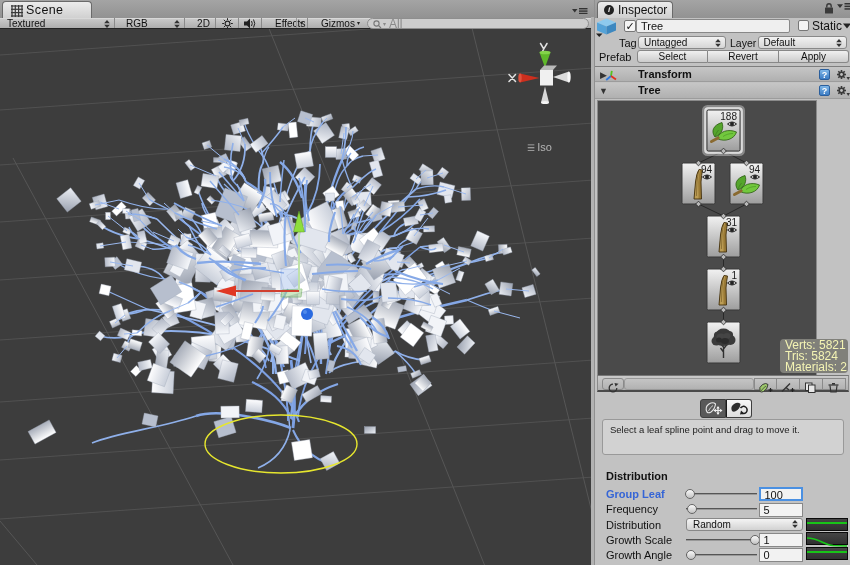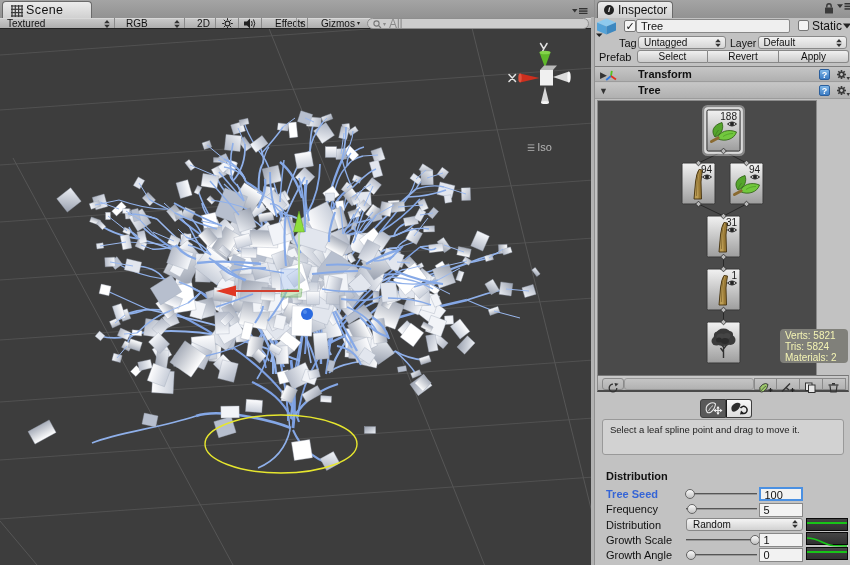--- a/index.html
+++ b/index.html
@@ -1069,21 +1069,21 @@
         <rect x="98.5" y="60" width="4" height="4" fill="#b8b8b8" stroke="#2a2a2a" stroke-width="0.8" transform="rotate(45 100.5 62)"></rect>
         <rect x="146.5" y="60" width="4" height="4" fill="#b8b8b8" stroke="#2a2a2a" stroke-width="0.8" transform="rotate(45 148.5 62)"></rect>
         <rect x="98.5" y="101" width="4" height="4" fill="#b8b8b8" stroke="#2a2a2a" stroke-width="0.8" transform="rotate(45 100.5 103)"></rect>
         <rect x="146.5" y="101" width="4" height="4" fill="#b8b8b8" stroke="#2a2a2a" stroke-width="0.8" transform="rotate(45 148.5 103)"></rect>
         <rect x="123.5" y="113" width="4" height="4" fill="#b8b8b8" stroke="#2a2a2a" stroke-width="0.8" transform="rotate(45 125.5 115)"></rect>
         <rect x="123.5" y="154" width="4" height="4" fill="#b8b8b8" stroke="#2a2a2a" stroke-width="0.8" transform="rotate(45 125.5 156)"></rect>
         <rect x="123.5" y="166" width="4" height="4" fill="#b8b8b8" stroke="#2a2a2a" stroke-width="0.8" transform="rotate(45 125.5 168)"></rect>
         <rect x="123.5" y="207" width="4" height="4" fill="#b8b8b8" stroke="#2a2a2a" stroke-width="0.8" transform="rotate(45 125.5 209)"></rect>
         <rect x="123.5" y="219" width="4" height="4" fill="#b8b8b8" stroke="#2a2a2a" stroke-width="0.8" transform="rotate(45 125.5 221)"></rect>
     </svg>
-    <div class="abs" style="left:182px;top:228px;width:68px;height:34px;background:#80807a;border-radius:4px;color:#f4f4b4;font-size:10px;line-height:11px;padding:1px 0 0 5px;">Verts: 5821<br>Tris: 5824<br>Materials: 2</div>
+    <div class="abs" style="left:182px;top:238px;width:68px;height:34px;background:#80807a;border-radius:4px;color:#f4f4b4;font-size:12px;line-height:11px;padding:1px 0 0 5px;">Verts: 5821<br>Tris: 5824<br>Materials: 2</div>
   </div>
 
   <div class="abs" style="left:2px;top:375px;width:252px;height:17px;background:linear-gradient(#cacaca,#b0b0b0);border:1px solid #8a8a8a;border-top:1px solid #777;border-bottom:2px solid #4a4a4a;">
 
 <div class="abs" style="left:4px;top:2px;width:22px;height:12px;border:1px solid #8a8a8a;border-radius:3px;"><svg width="20" height="10">
           <path d="M10 1.2 a3.8 3.8 0 1 0 3.8 3.8" fill="none" stroke="#333" stroke-width="1.3"></path>
           <polygon points="11.5,0 15.5,0.8 12.5,3.6" fill="#333"></polygon>
         </svg></div>
 <div class="abs" style="left:26px;top:2px;width:130px;height:12px;border:1px solid #9a9a9a;border-radius:3px;"></div>
 <div class="abs" style="left:156px;top:2px;width:23px;height:12px;border:1px solid #8a8a8a;"><svg width="21" height="11">
@@ -1132,21 +1132,21 @@
           <polygon points="13,14.5 17.5,13.8 14,10.5" fill="#1e1e1e"></polygon>
         </svg>
       </div>
   </div>
 
   <div class="abs" style="left:7px;top:419px;width:242px;height:36px;background:#d2d2d2;border:1px solid #999;border-radius:3px;">
     <div style="margin:4px 0 0 7px;font-size:9.5px;color:#222;">Select a leaf spline point and drag to move it.</div>
   </div>
 
   <div class="abs" style="left:11px;top:470px;font-size:11px;font-weight:bold;color:#111;">Distribution</div>
-  <div class="abs" style="left:11px;top:487.5px;font-size:11px;color:#3565d6;font-weight:bold;">Tree Seed</div>
+  <div class="abs" style="left:11px;top:487.5px;font-size:11px;color:#3565d6;font-weight:bold;">Group Leaf</div>
     <div class="abs" style="left:91px;top:492.7px;width:71px;height:2px;background:#999;border-top:1px solid #555;"></div>
     <div class="abs" style="left:90.26px;top:488.7px;width:10px;height:10px;background:linear-gradient(#fafafa,#c2c2c2);border:1px solid #666;border-radius:50%;"></div>
     <div class="abs" style="left:163.5px;top:487px;width:44px;height:14px;background:#f2f2f2;border:2px solid #4a90e2;font-size:11px;line-height:12px;color:#111;"><span style="margin-left:4px;">100</span></div>
     <div class="abs" style="left:11px;top:503px;font-size:11px;color:#111;font-weight:normal;">Frequency</div>
     <div class="abs" style="left:91px;top:508.4px;width:71px;height:2px;background:#999;border-top:1px solid #555;"></div>
     <div class="abs" style="left:92.39px;top:504.4px;width:10px;height:10px;background:linear-gradient(#fafafa,#c2c2c2);border:1px solid #666;border-radius:50%;"></div>
     <div class="abs" style="left:163.5px;top:502.5px;width:44px;height:14px;background:#f2f2f2;border:1px solid #888;font-size:11px;line-height:12px;color:#111;"><span style="margin-left:4px;">5</span></div>
     <div class="abs" style="left:11px;top:518.5px;font-size:11px;color:#111;font-weight:normal;">Distribution</div>
     <div class="abs" style="left:91px;top:517.5px;width:116.5px;height:13.5px;background:linear-gradient(#f4f4f4,#d2d2d2);border:1px solid #888;border-radius:3px;font-size:10px;line-height:12px;color:#111;"><span style="margin-left:6px;">Random</span><svg width="6" height="8" style="position:absolute;right:4px;top:1.5px;">
         <polygon points="3,0 5.8,3.2 0.2,3.2" fill="#333"></polygon>

